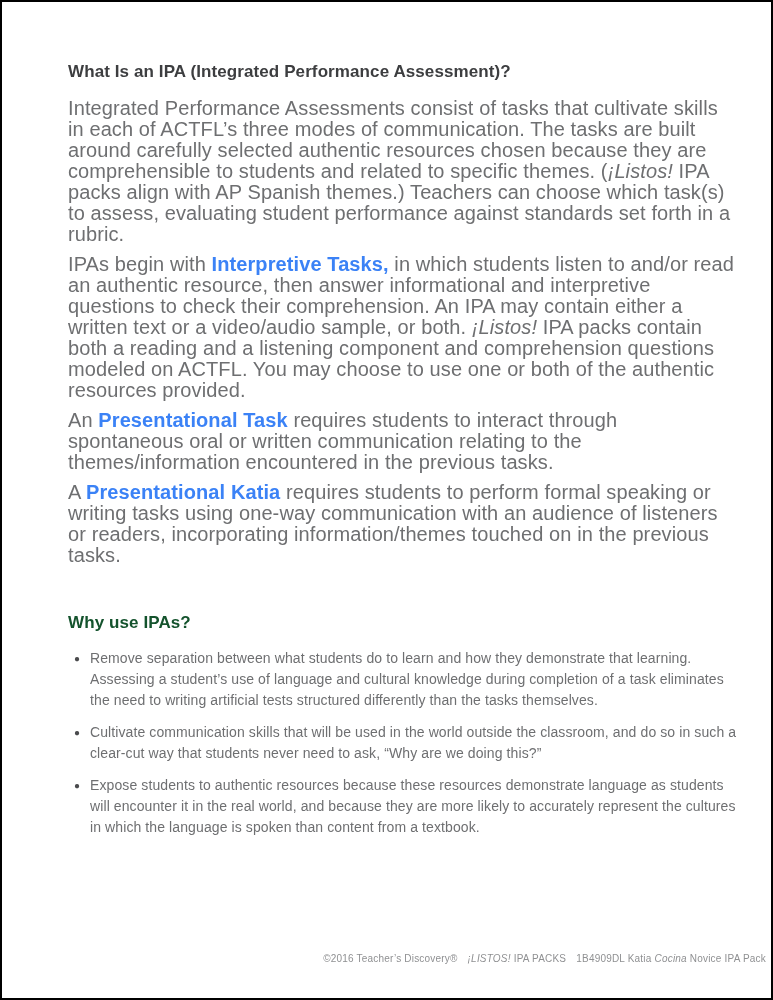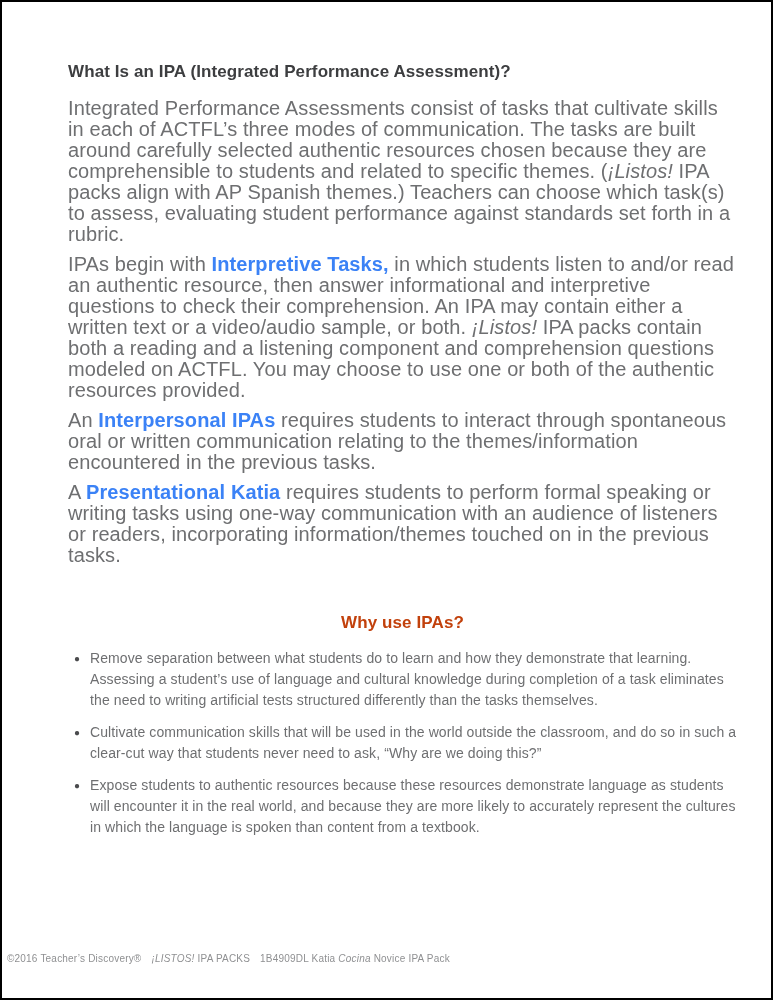--- a/index.html
+++ b/index.html
@@ -22,23 +22,22 @@
     line-height: 22px;
     font-weight: 700;
     color: #3d3e40;
     letter-spacing: 0.1px;
   }
   h2.doc-heading {
     margin: 46px 0 14px 0;
     font-size: 17px;
     line-height: 22px;
     font-weight: 700;
-    color: #c2410c;
+    color: #14532d;
     letter-spacing: 0.1px;
-    text-align: center;
   }
   p.body-text {
     margin: 0 0 9px 0;
     font-size: 20px;
     line-height: 21px;
     color: #6e6f71;
     letter-spacing: 0.1px;
   }
   p.intro-text { margin-bottom: 8px; }
   .bold-term { font-weight: 700; color: #3b82f6; }
@@ -62,42 +61,42 @@
     color: #4a4b4d;
     font-size: 10px;
     line-height: 21px;
   }
   .bullet-text { flex: 1; }
   .footer {
     position: absolute;
     left: 0;
     right: 0;
     bottom: 33px;
-    text-align: left;
+    text-align: right;
     font-size: 10px;
     line-height: 13px;
     color: #8f9092;
     letter-spacing: 0.2px;
   }
   .footer .seg { margin: 0 5px; }
 </style>
 </head>
 <body>
 
 <div class="sheet">
   <div class="content">
 
     <h1 class="doc-heading">What Is an IPA (Integrated Performance Assessment)?</h1>
 
     <p class="body-text"><span>Integrated Performance Assessments consist of tasks that cultivate skills in each of ACTFL’s three modes of communication. The tasks are built around carefully selected authentic resources chosen because they are comprehensible to students and related to specific themes. (</span><span class="it">¡Listos!</span><span> IPA packs align with AP Spanish themes.) Teachers can choose which task(s) to assess, evaluating student performance against standards set forth in a rubric.</span></p>
 
     <p class="body-text"><span>IPAs begin with </span><span class="bold-term">Interpretive Tasks,</span><span> in which students listen to and/or read an authentic resource, then answer informational and interpretive questions to check their comprehension. An IPA may contain either a written text or a video/audio sample, or both. </span><span class="it">¡Listos!</span><span> IPA packs contain both a reading and a listening component and comprehension questions modeled on ACTFL. You may choose to use one or both of the authentic resources provided.</span></p>
 
 
-    <p class="body-text"><span>An </span><span class="bold-term">Interpersonal IPAs</span><span> requires students to interact through spontaneous oral or written communication relating to the themes/information encountered in the previous tasks.</span></p>
+    <p class="body-text"><span>An </span><span class="bold-term">Presentational Task</span><span> requires students to interact through spontaneous oral or written communication relating to the themes/information encountered in the previous tasks.</span></p>
 
     <p class="body-text"><span>A </span><span class="bold-term">Presentational Katia</span><span> requires students to perform formal speaking or writing tasks using one-way communication with an audience of listeners or readers, incorporating information/themes touched on in the previous tasks.</span></p>
 
     <h2 class="doc-heading">Why use IPAs?</h2>
 
 
     <ul class="bullet-list">
       <li>
         <span class="bullet-dot">●</span>
         <span class="bullet-text">Remove separation between what students do to learn and how they demonstrate that learning. Assessing a student’s use of language and cultural knowledge during completion of a task eliminates the need to writing artificial tests structured differently than the tasks themselves.</span>

